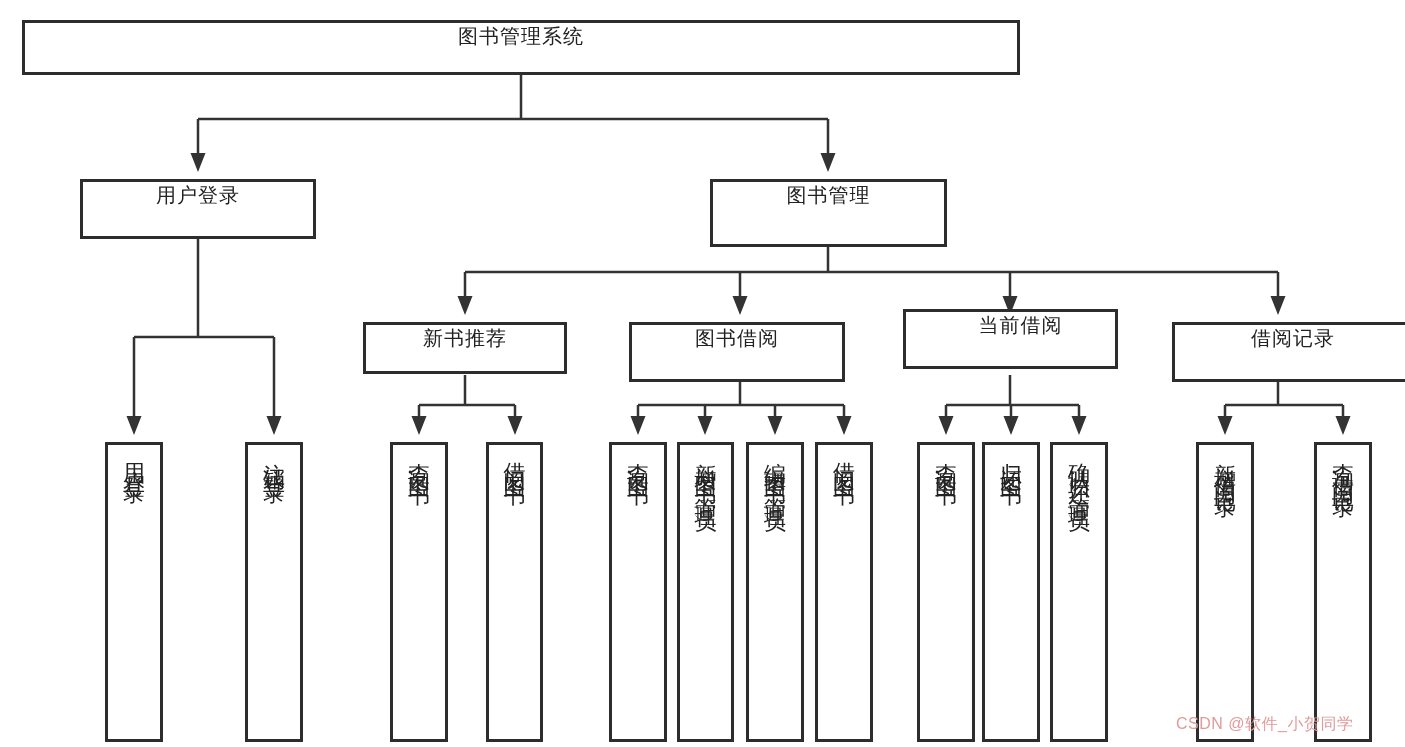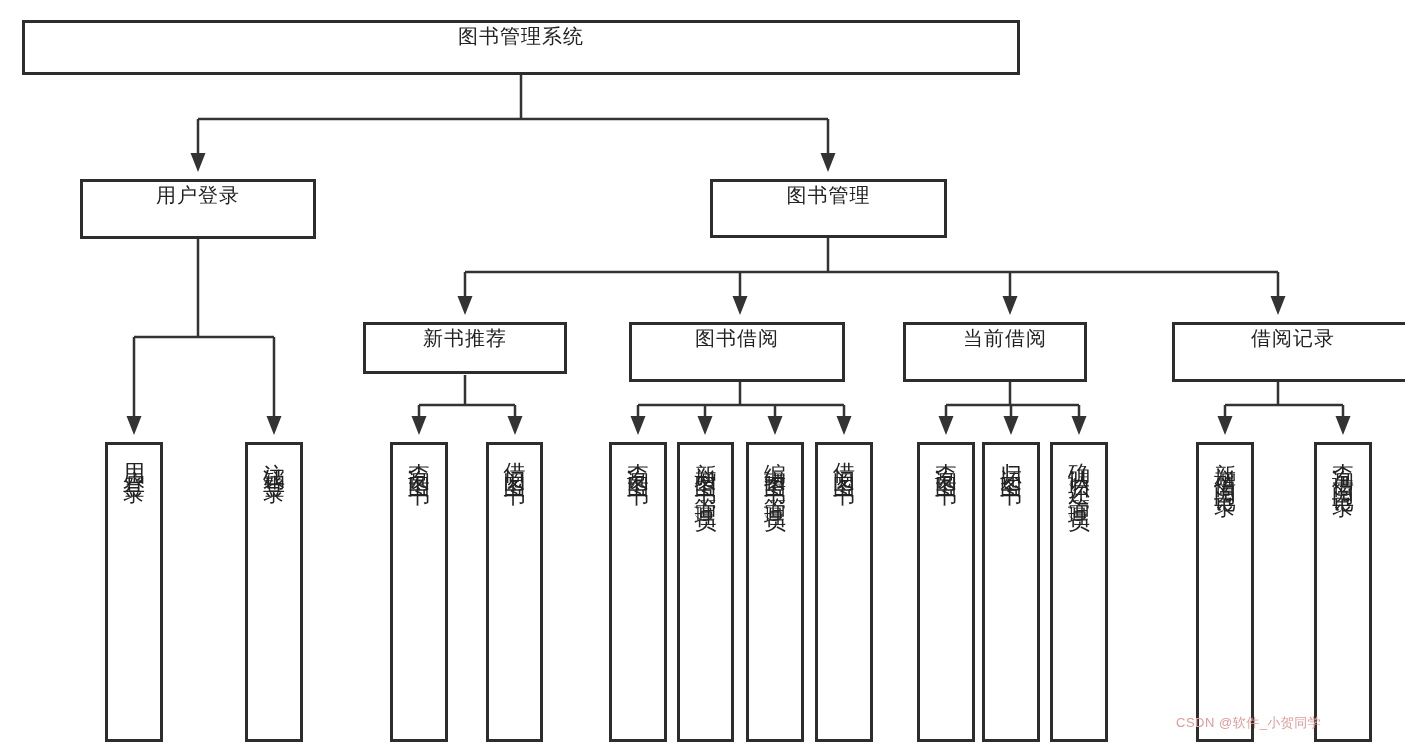--- a/index.html
+++ b/index.html
@@ -43,21 +43,21 @@
     writing-mode: vertical-rl;
     font-size: 22px;
     letter-spacing: 7px;
     line-height: 1;
   }
   .watermark {
     position: absolute;
     left: 1176px;
     top: 714px;
     width: 229px;
-    font-size: 13px;
+    font-size: 16px;
     letter-spacing: 0.5px;
     color: var(--watermark-color, #e09a9a);
     white-space: nowrap;
   }
 </style>
 </head>
 <body>
 
 <div class="stage">
 
@@ -97,31 +97,31 @@
     <polygon points="1335.5,416 1350.5,416 1343,435"></polygon>
   </svg>
 
   <div class="box" style="left:22px; top:13px; width:998px; height:55px;">
     <span>图书管理系统</span>
   </div>
 
   <div class="box" style="left:80px; top:172px; width:236px; height:60px;">
     <span>用户登录</span>
   </div>
-  <div class="box" style="left:710px; top:172px; width:237px; height:59px;">
+  <div class="box" style="left:710px; top:172px; width:237px; height:68px;">
     <span>图书管理</span>
   </div>
 
   <div class="box" style="left:363px; top:315px; width:204px; height:52px;">
     <span>新书推荐</span>
   </div>
   <div class="box" style="left:629px; top:315px; width:216px; height:60px;">
     <span>图书借阅</span>
   </div>
-  <div class="box" style="left:903px; top:315px; width:184px; height:60px;padding-left:20px;">
+  <div class="box" style="left:903px; top:302px; width:215px; height:60px;padding-left:20px;">
     <span>当前借阅</span>
   </div>
   <div class="box" style="left:1172px; top:315px; width:242px; height:60px;">
     <span>借阅记录</span>
   </div>
 
   <div class="box vbox" style="left:105px; top:435px; width:58px; height:300px;">
     <span>用户登录</span>
   </div>
   <div class="box vbox" style="left:245px; top:435px; width:58px; height:300px;">

